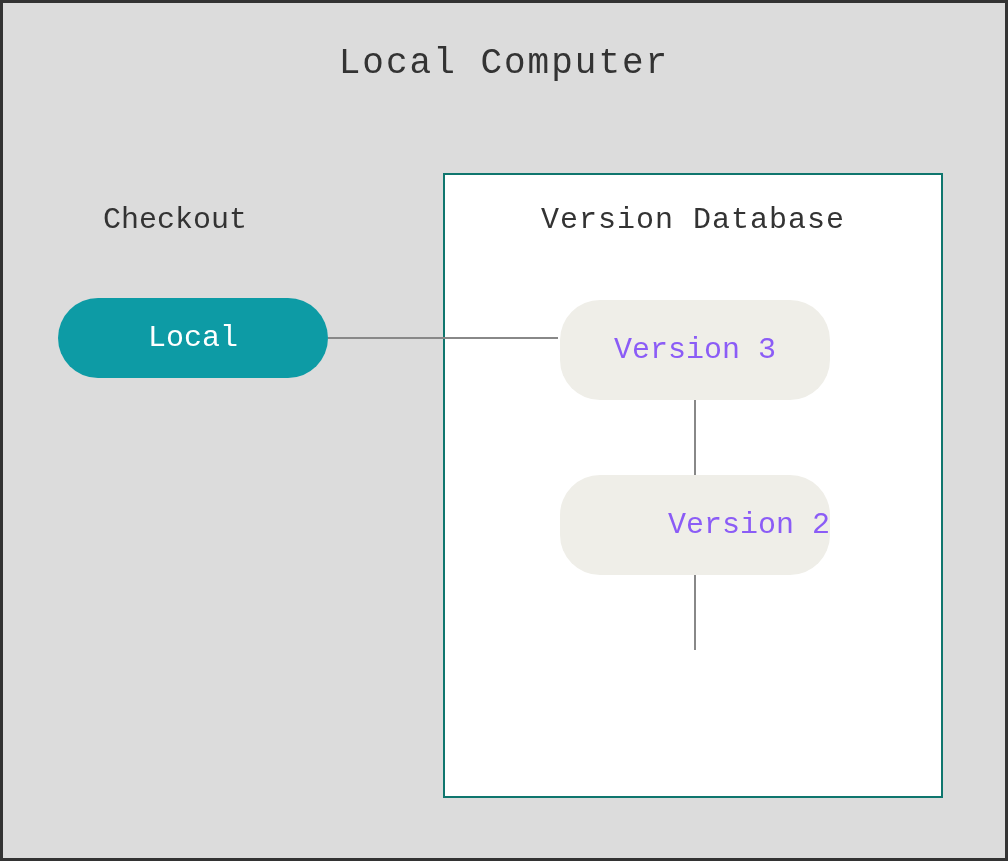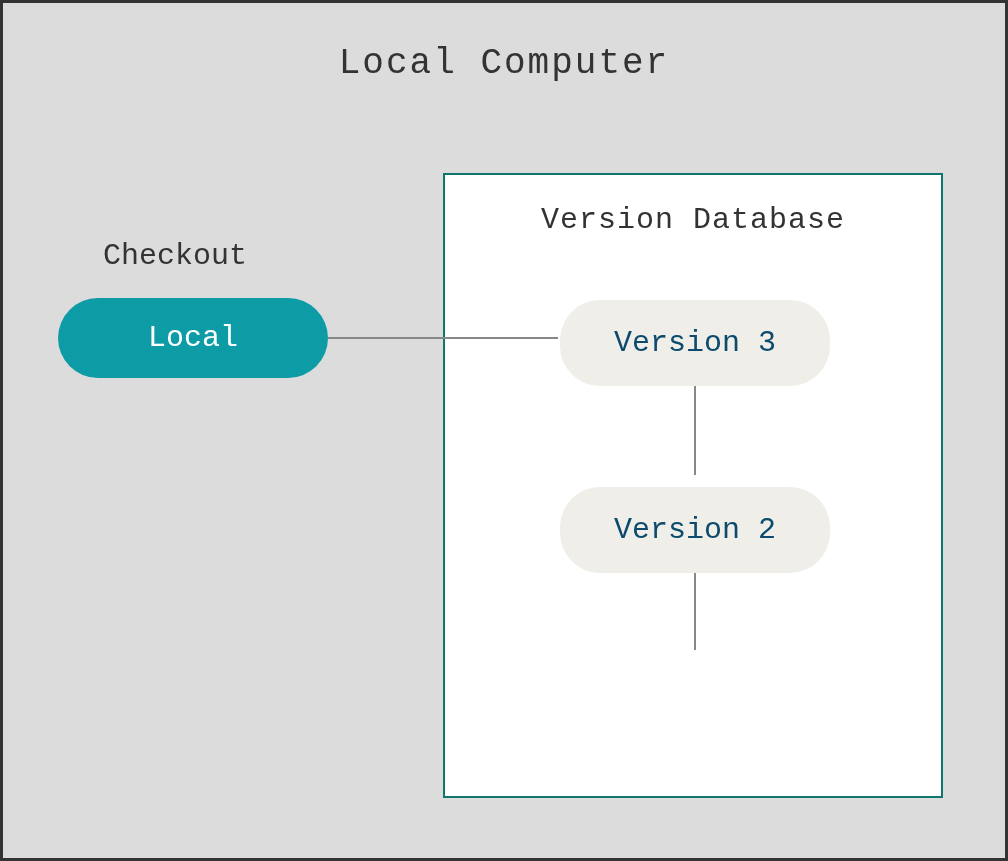--- a/index.html
+++ b/index.html
@@ -24,21 +24,20 @@
       color: #333;
       margin-top: 40px;
       letter-spacing: 2px;
     }
     .checkout-label {
       position: absolute;
       top: 200px;
       left: 100px;
       font-size: 30px;
       color: #333;
-      margin-top: 36px;
     }
     .file-node {
       position: absolute;
       top: 295px;
       left: 55px;
       width: 270px;
       height: 80px;
       background: #0d9ba5;
       border-radius: 40px;
       display: flex;
@@ -61,32 +60,32 @@
       text-align: center;
       font-size: 30px;
       color: #333;
       margin-top: 28px;
       letter-spacing: 1px;
     }
     .version-node {
       position: absolute;
       left: 115px;
       width: 270px;
-      height: 86px;
+      height: 100px;
       background: #efeee8;
       border-radius: 40px;
       display: flex;
       align-items: center;
       justify-content: center;
       font-size: 30px;
-      color: #0c4a6e;
+      color: #8b5cf6;
       z-index: 2;
     }
     .v3 { top: 125px; }
-    .v2 { top: 312px; }
+    .v2 { top: 300px; justify-content: flex-end; }
     .v1 { top: 475px; }
     .connector-horizontal {
       position: absolute;
       top: 334px;
       left: 325px;
       width: 230px;
       height: 2px;
       background: #888;
       z-index: 1;
     }

